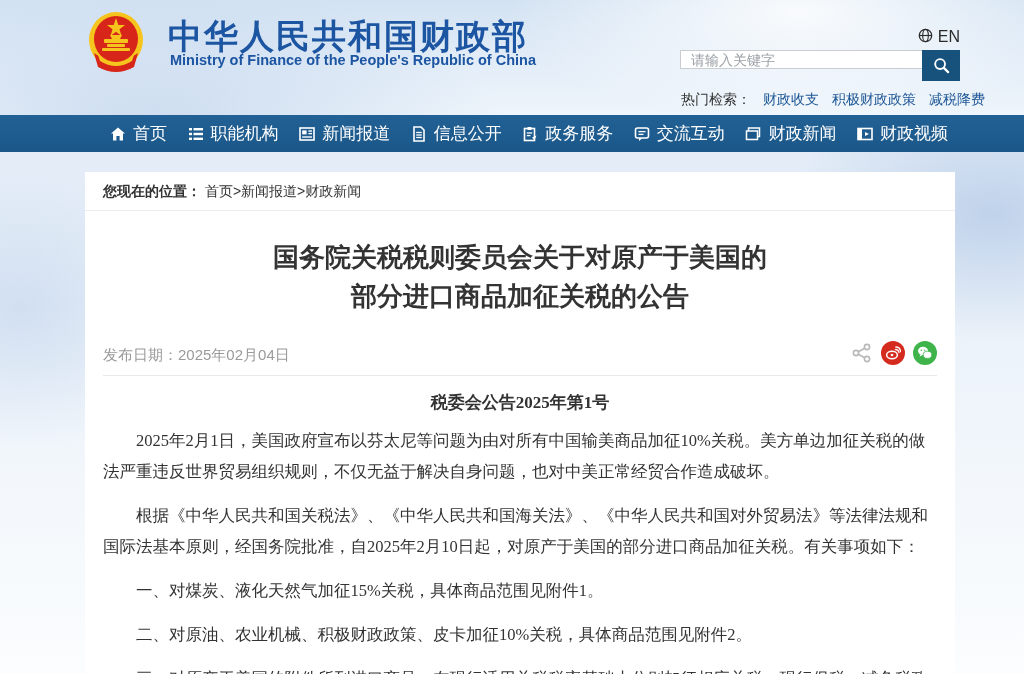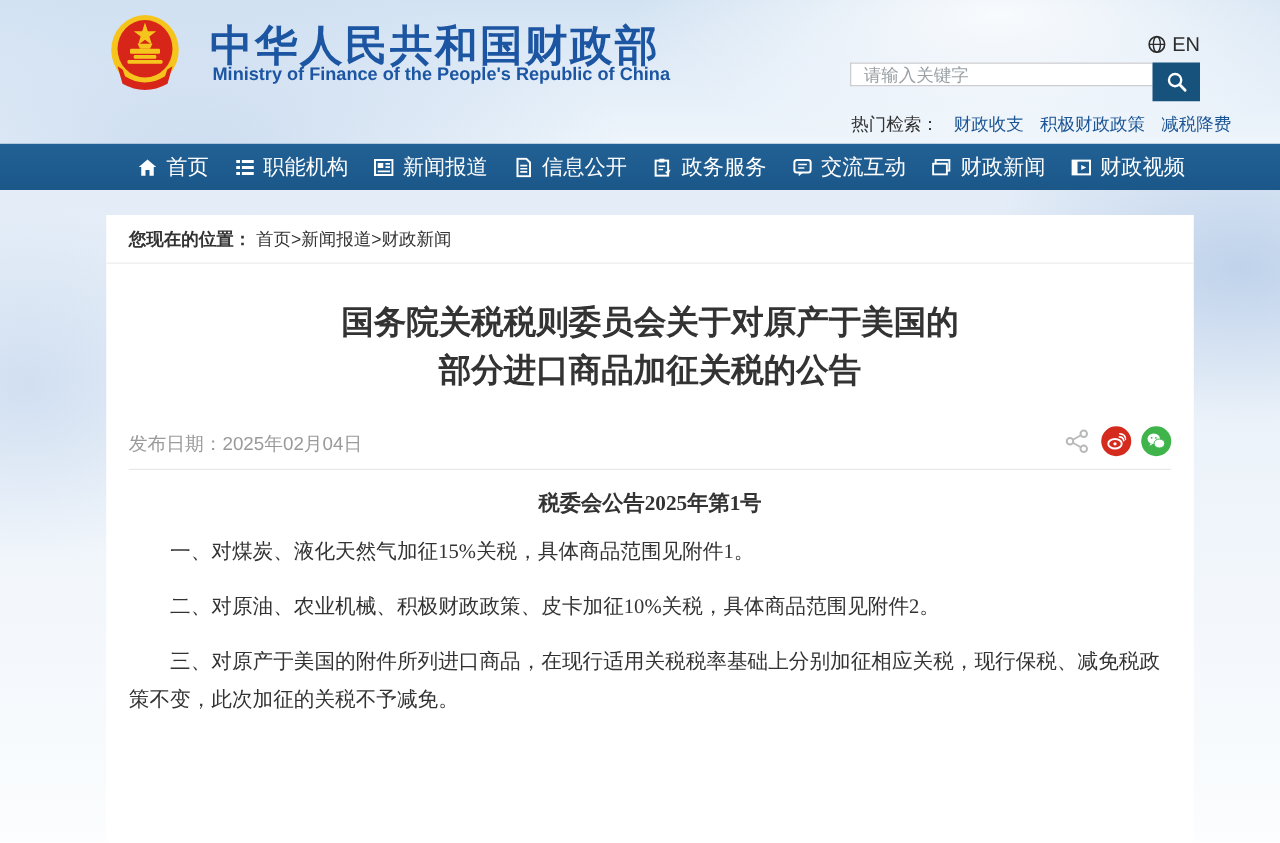--- a/index.html
+++ b/index.html
@@ -267,20 +267,22 @@
               <circle cx="4.3" cy="5.2" r="0.7" fill="#3eb44a"></circle>
               <circle cx="7.7" cy="5.2" r="0.7" fill="#3eb44a"></circle>
             </svg>
           </span>
         </div>
       </div>
 
       <div class="doc-number">税委会公告2025年第1号</div>
 
       <div class="article-body">
+        <p>2025年2月1日，美国政府宣布以芬太尼等问题为由对所有中国输美商品加征10%关税。美方单边加征关税的做法严重违反世界贸易组织规则，不仅无益于解决自身问题，也对中美正常经贸合作造成破坏。</p>
+        <p>根据《中华人民共和国关税法》、《中华人民共和国海关法》、《中华人民共和国对外贸易法》等法律法规和国际法基本原则，经国务院批准，自2025年2月10日起，对原产于美国的部分进口商品加征关税。有关事项如下：</p>
         <p>一、对煤炭、液化天然气加征15%关税，具体商品范围见附件1。</p>
         <p>二、对原油、农业机械、积极财政政策、皮卡加征10%关税，具体商品范围见附件2。</p>
         <p>三、对原产于美国的附件所列进口商品，在现行适用关税税率基础上分别加征相应关税，现行保税、减免税政策不变，此次加征的关税不予减免。</p>
       </div>
 
     </div>
   </div>
 </div>
 
 </body></html>

